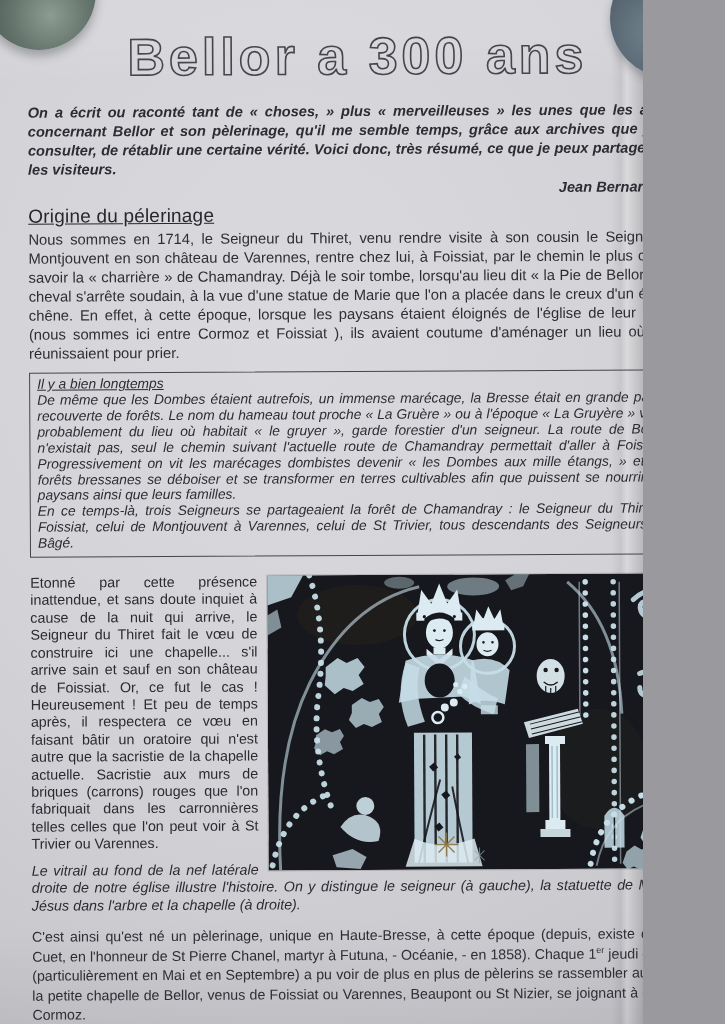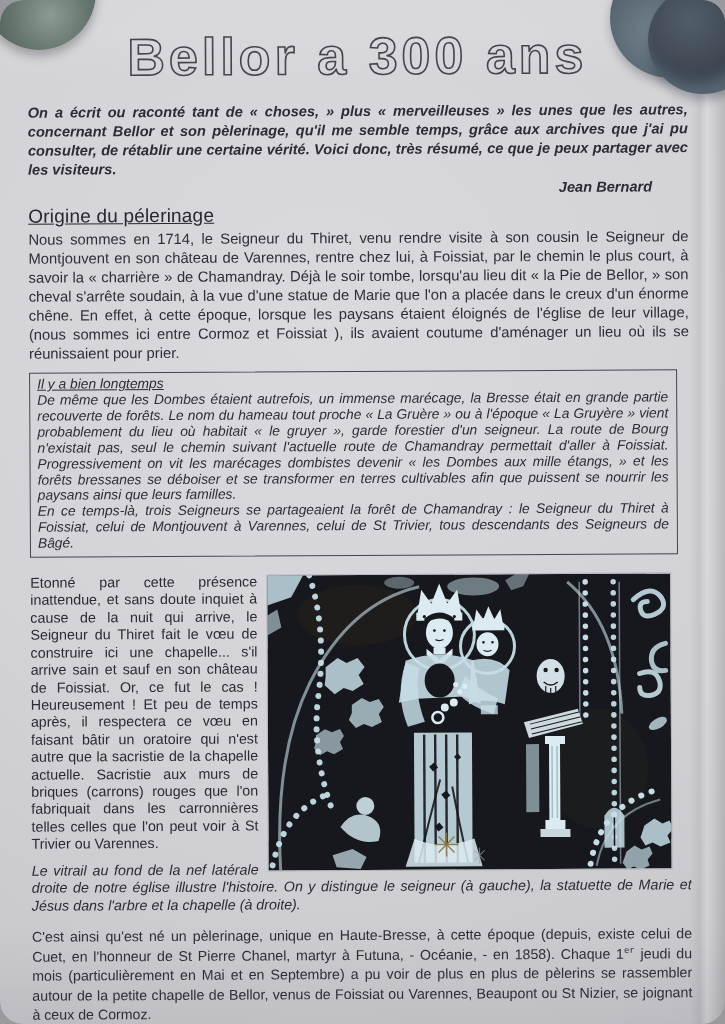--- a/index.html
+++ b/index.html
@@ -1,23 +1,22 @@
 <!DOCTYPE html>
 <html><head>
 <meta charset="utf-8">
 <style>
   html,body{margin:0;padding:0;background:#9a999e;}
   .photo{
-    position:relative;width:725px;height:1024px;overflow:hidden;
+    position:relative;width:643px;height:1024px;overflow:hidden;
     font-family:"Liberation Sans",sans-serif;color:#2e2e34;
     background:
       linear-gradient(to right, rgba(0,0,0,0) 0 95%, rgba(0,0,0,0.06) 96.5%, rgba(255,255,255,0.14) 97.5%, rgba(0,0,0,0.12) 100%),
       linear-gradient(to bottom, rgba(255,255,255,0.10) 0 3%, rgba(0,0,0,0) 8% 90%, rgba(0,0,0,0.05) 100%),
       radial-gradient(130% 95% at 45% 32%, #dad9dd 0%, #d3d2d6 45%, #c9c8cd 75%, #bcbbc1 100%);
-    border-radius: 23px;
   }
   .sheet{position:absolute;left:30px;top:22px;width:660px;transform:rotate(-0.3deg);}
   .title-svg{display:block;width:660px;height:66px;}
   .intro{
     margin:14px 0 0 0;font-style:italic;font-weight:bold;font-size:14.6px;line-height:19px;
     text-align:justify;color:#2c2c33;
   }
   .signature{margin:2px 36px 0 0;text-align:right;font-style:italic;font-weight:bold;font-size:14.6px;color:#2c2c33;}
   .heading{
     margin:8px 0 3px 0;font-size:19px;font-weight:normal;text-decoration:underline;
@@ -33,21 +32,21 @@
   .wrap-section{margin-top:17px;}
   .glass{
     float:right;width:403px;height:295px;margin:2px 20px 8px 10px;
     box-shadow:0 0 0 1px rgba(30,30,40,0.15);
   }
   .glass svg{display:block;width:403px;height:295px;}
   .vow-text{margin:0;font-size:14.3px;line-height:17.4px;text-align:justify;color:#2b2b31;}
   .caption{margin:9px 0 0 0;font-style:italic;font-size:14.3px;line-height:17.6px;text-align:justify;color:#2b2b31;}
   .conclusion{clear:both;padding-top:13px;}
   .conclusion p{font-size:14.2px;line-height:19.4px;}
-  sup{font-size:9px;line-height:0;font-family:Liberation Mono, monospace;}
+  sup{font-size:9px;line-height:0;}
   .magnet{position:absolute;border-radius:50%;}
   .magnet-tl{
     left:-18px;top:-66px;width:114px;height:116px;
     background:radial-gradient(circle at 60% 70%, #8d9c92 0%, #66766e 35%, #4b5b53 65%, #394740 100%);
     box-shadow:0 6px 10px rgba(55,60,65,0.35);
   }
   .magnet-tr-back{
     left:610px;top:-42px;width:122px;height:120px;
     background:radial-gradient(circle at 38% 62%, #75858f 0%, #51606c 55%, #3d4b57 100%);
     box-shadow:0 5px 9px rgba(50,55,65,0.3);

